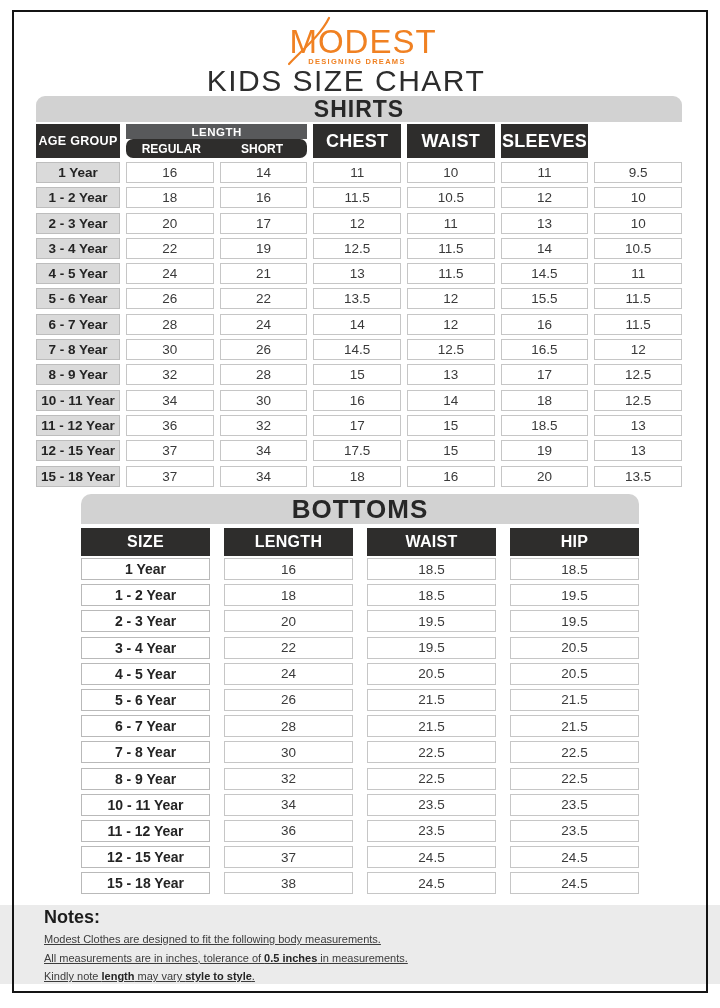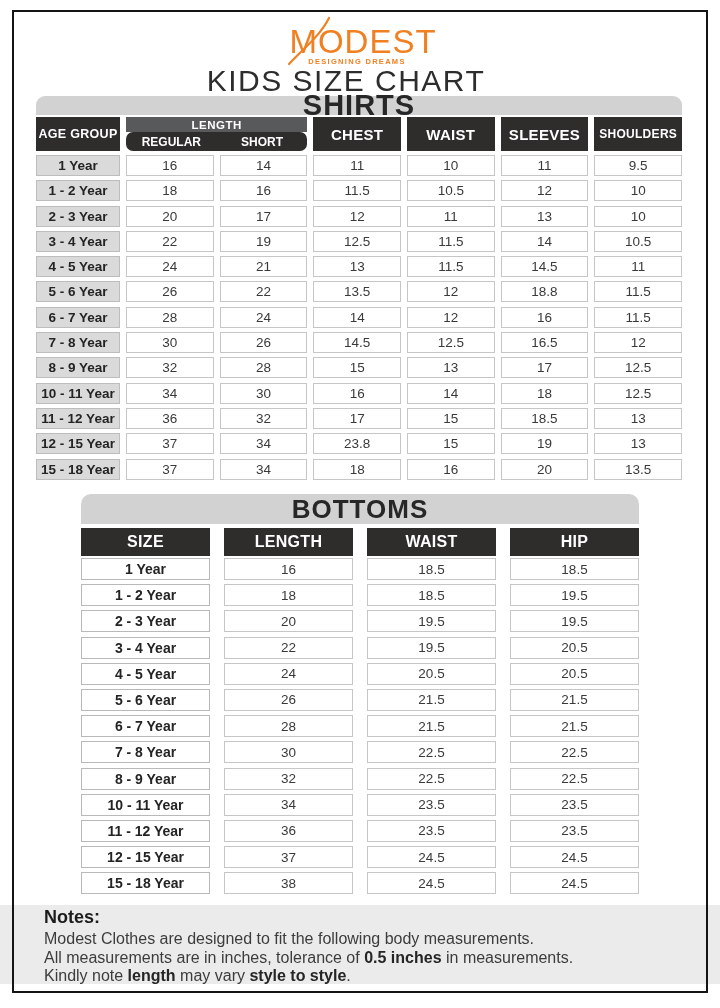--- a/index.html
+++ b/index.html
@@ -27,46 +27,46 @@
   .h-cell{background:var(--dark);color:#fff;font-weight:700;display:flex;align-items:center;justify-content:center;letter-spacing:.3px;}
   .age-cell{background:var(--agecell);border:1px solid #BDBDBD;display:flex;align-items:center;justify-content:center;
     font-weight:700;font-size:13.5px;color:#242424;}
   .val-cell{background:#fff;border:1px solid var(--cellborder);display:flex;align-items:center;justify-content:center;
     font-size:13.5px;font-weight:500;color:#3a3a3a;}
   .size-cell{background:#fff;border:1px solid #B9B9B9;display:flex;align-items:center;justify-content:center;
     font-weight:700;font-size:14px;color:#242424;}
 
   
   .shirts{position:absolute;left:36px;top:96px;width:646px;}
-  .shirts .banner{height:19px;border-radius:9px 9px 0 0;font-size:29px;letter-spacing:1px;}
+  .shirts .banner{height:26px;border-radius:9px 9px 0 0;font-size:23px;letter-spacing:1px;}
   .shirts-header{margin-top:2px;display:grid;grid-template-columns:84px repeat(6,1fr);column-gap:6px;height:34px;}
   .shirts-header .h-cell{height:34px;}
   .hc-age{font-size:12.5px;}
-  .hc-main{font-size:15px;}
+  .hc-main{font-size:18px;}
   .hc-shoulders{font-size:12px;}
   .len-group{grid-column:span 2;display:flex;flex-direction:column;}
   .len-top{height:15px;background:var(--midgray);color:#fff;font-size:11.5px;font-weight:700;
     display:flex;align-items:center;justify-content:center;letter-spacing:.5px;}
   .len-bottom{flex:1;background:var(--dark);color:#fff;display:flex;border-radius:7px;}
   .len-bottom span{flex:1;display:flex;align-items:center;justify-content:center;font-size:12px;font-weight:700;}
   .shirts-rows{margin-top:4px;display:grid;grid-template-columns:84px repeat(6,1fr);
     column-gap:6px;grid-auto-rows:21px;row-gap:4.3px;}
 
   
   .bottoms{position:absolute;left:81px;top:494px;width:558px;}
   .bottoms .banner{height:30px;border-radius:10px 10px 0 0;font-size:26px;letter-spacing:1px;}
   .bottoms-header{margin-top:4px;display:grid;grid-template-columns:repeat(4,1fr);column-gap:14px;height:26px;}
   .bottoms-header .h-cell{height:28px;font-size:16px;}
   .bottoms-rows{margin-top:4px;display:grid;grid-template-columns:repeat(4,1fr);
     column-gap:14px;grid-auto-rows:22px;row-gap:4.2px;}
 
   
   .notes{position:absolute;left:44px;top:907px;z-index:3;width:630px;}
   .notes-heading{font-size:18px;font-weight:800;color:#1c1c1c;margin-bottom:2px;}
-  .note-line{font-size:16px;line-height:18.5px;color:#3c3c3c;}
+  .note-line{font-size:11px;line-height:18.5px;color:#3c3c3c;text-decoration:underline;}
   .note-line b{color:#252525;}
 </style>
 </head>
 <body>
 
 <div class="canvas" style="--accent: #F08122; --dark: #2E2D2C; --midgray: #58595B; --band: #D2D2D2; --agecell: #DADADA; --cellborder: #C6C6C6; --notesband: #EBEBEB; --frame: #141414;">
 
   <div class="notes-band"></div>
   <div class="frame"></div>
 
@@ -90,21 +90,20 @@
         <div class="len-group">
           <div class="len-top">LENGTH</div>
           <div class="len-bottom">
             <span>REGULAR</span>
             <span>SHORT</span>
           </div>
         </div>
         <div class="h-cell hc-main">CHEST</div>
         <div class="h-cell hc-main">WAIST</div>
         <div class="h-cell hc-main">SLEEVES</div>
-        <div class="h-cell hc-shoulders">SHOULDERS</div>
       </div>
 
       <div class="shirts-rows">
           <div class="age-cell">1 Year</div>
           <div class="val-cell">16</div>
           <div class="val-cell">14</div>
           <div class="val-cell">11</div>
           <div class="val-cell">10</div>
           <div class="val-cell">11</div>
           <div class="val-cell">9.5</div>
@@ -134,21 +133,21 @@
           <div class="val-cell">21</div>
           <div class="val-cell">13</div>
           <div class="val-cell">11.5</div>
           <div class="val-cell">14.5</div>
           <div class="val-cell">11</div>
           <div class="age-cell">5 - 6 Year</div>
           <div class="val-cell">26</div>
           <div class="val-cell">22</div>
           <div class="val-cell">13.5</div>
           <div class="val-cell">12</div>
-          <div class="val-cell">18.8</div>
+          <div class="val-cell">15.5</div>
           <div class="val-cell">11.5</div>
           <div class="age-cell">6 - 7 Year</div>
           <div class="val-cell">28</div>
           <div class="val-cell">24</div>
           <div class="val-cell">14</div>
           <div class="val-cell">12</div>
           <div class="val-cell">16</div>
           <div class="val-cell">11.5</div>
           <div class="age-cell">7 - 8 Year</div>
           <div class="val-cell">30</div>
@@ -174,21 +173,21 @@
           <div class="age-cell">11 - 12 Year</div>
           <div class="val-cell">36</div>
           <div class="val-cell">32</div>
           <div class="val-cell">17</div>
           <div class="val-cell">15</div>
           <div class="val-cell">18.5</div>
           <div class="val-cell">13</div>
           <div class="age-cell">12 - 15 Year</div>
           <div class="val-cell">37</div>
           <div class="val-cell">34</div>
-          <div class="val-cell">23.8</div>
+          <div class="val-cell">17.5</div>
           <div class="val-cell">15</div>
           <div class="val-cell">19</div>
           <div class="val-cell">13</div>
           <div class="age-cell">15 - 18 Year</div>
           <div class="val-cell">37</div>
           <div class="val-cell">34</div>
           <div class="val-cell">18</div>
           <div class="val-cell">16</div>
           <div class="val-cell">20</div>
           <div class="val-cell">13.5</div>

